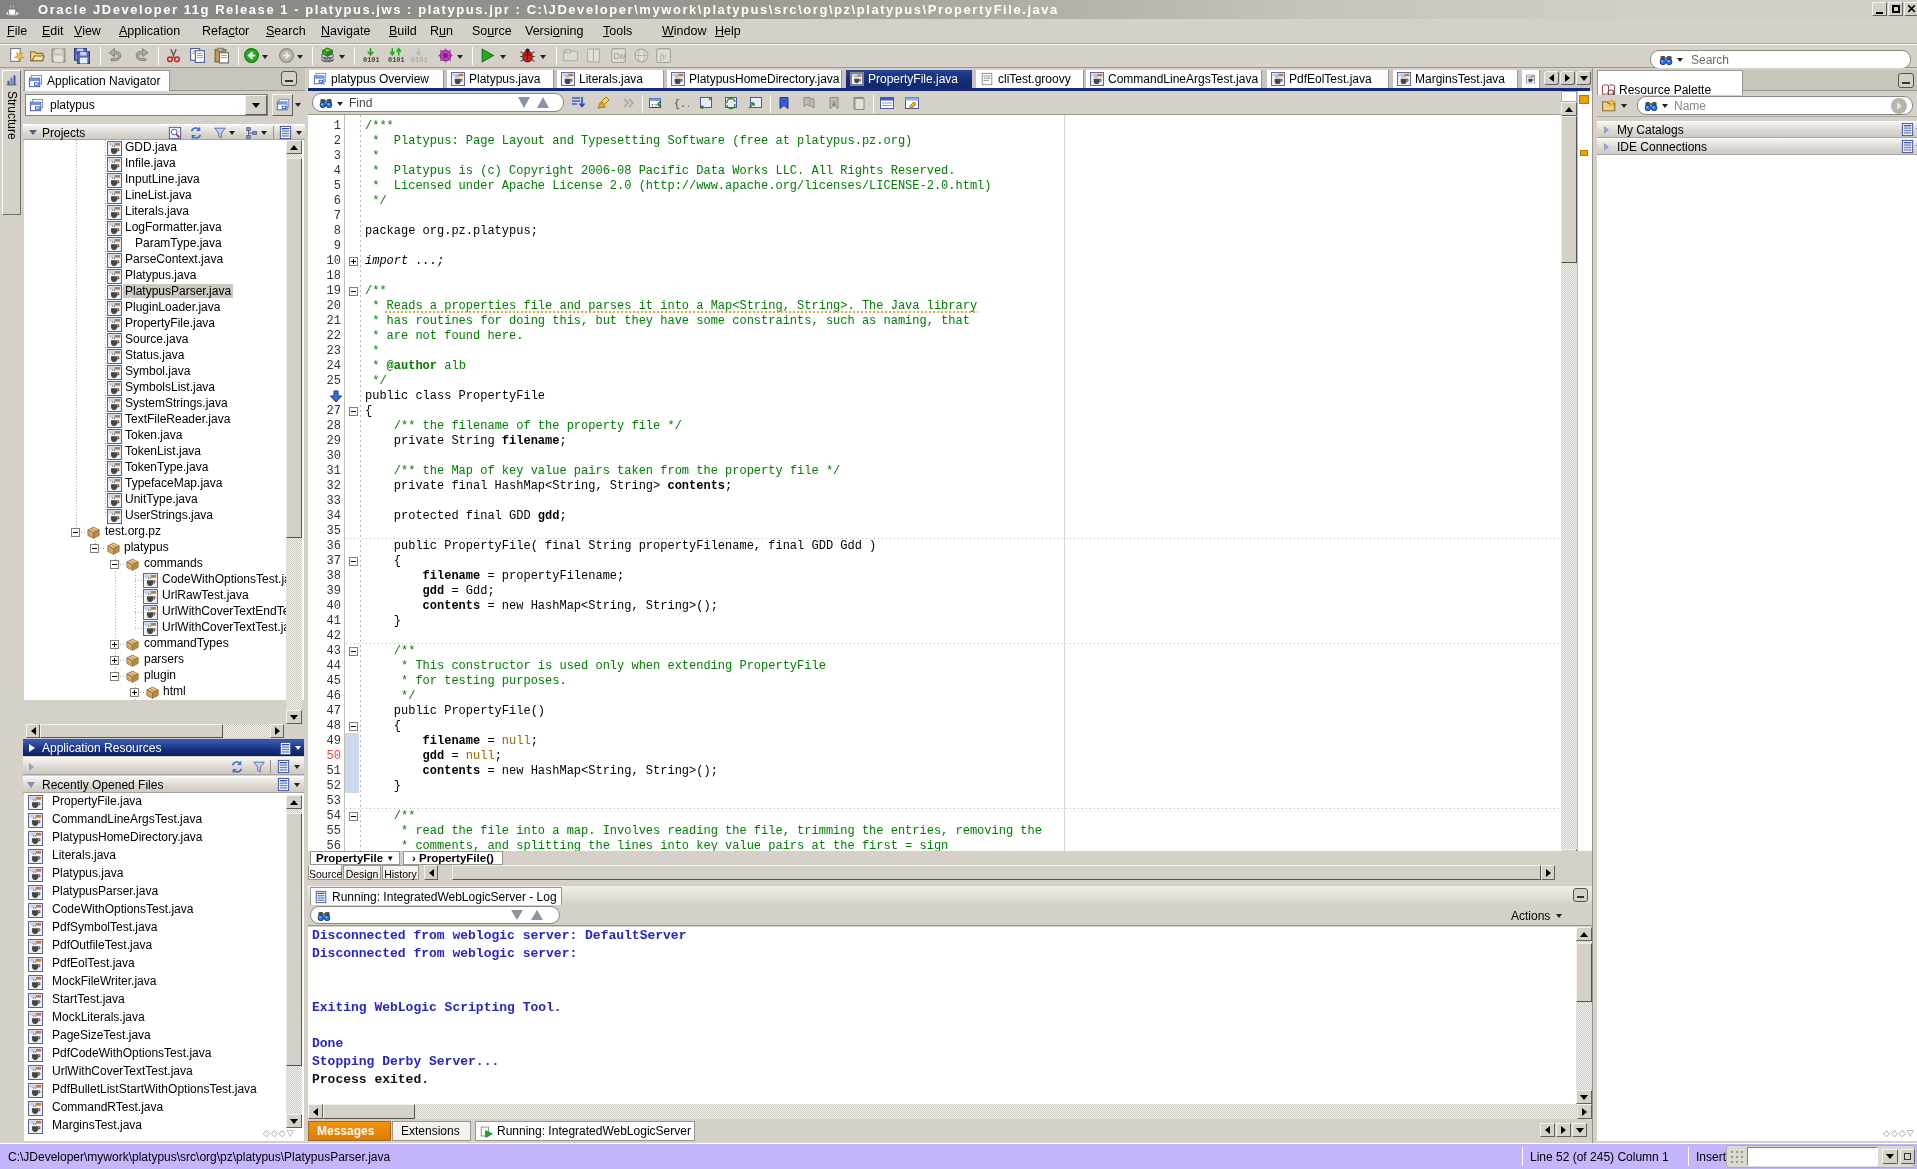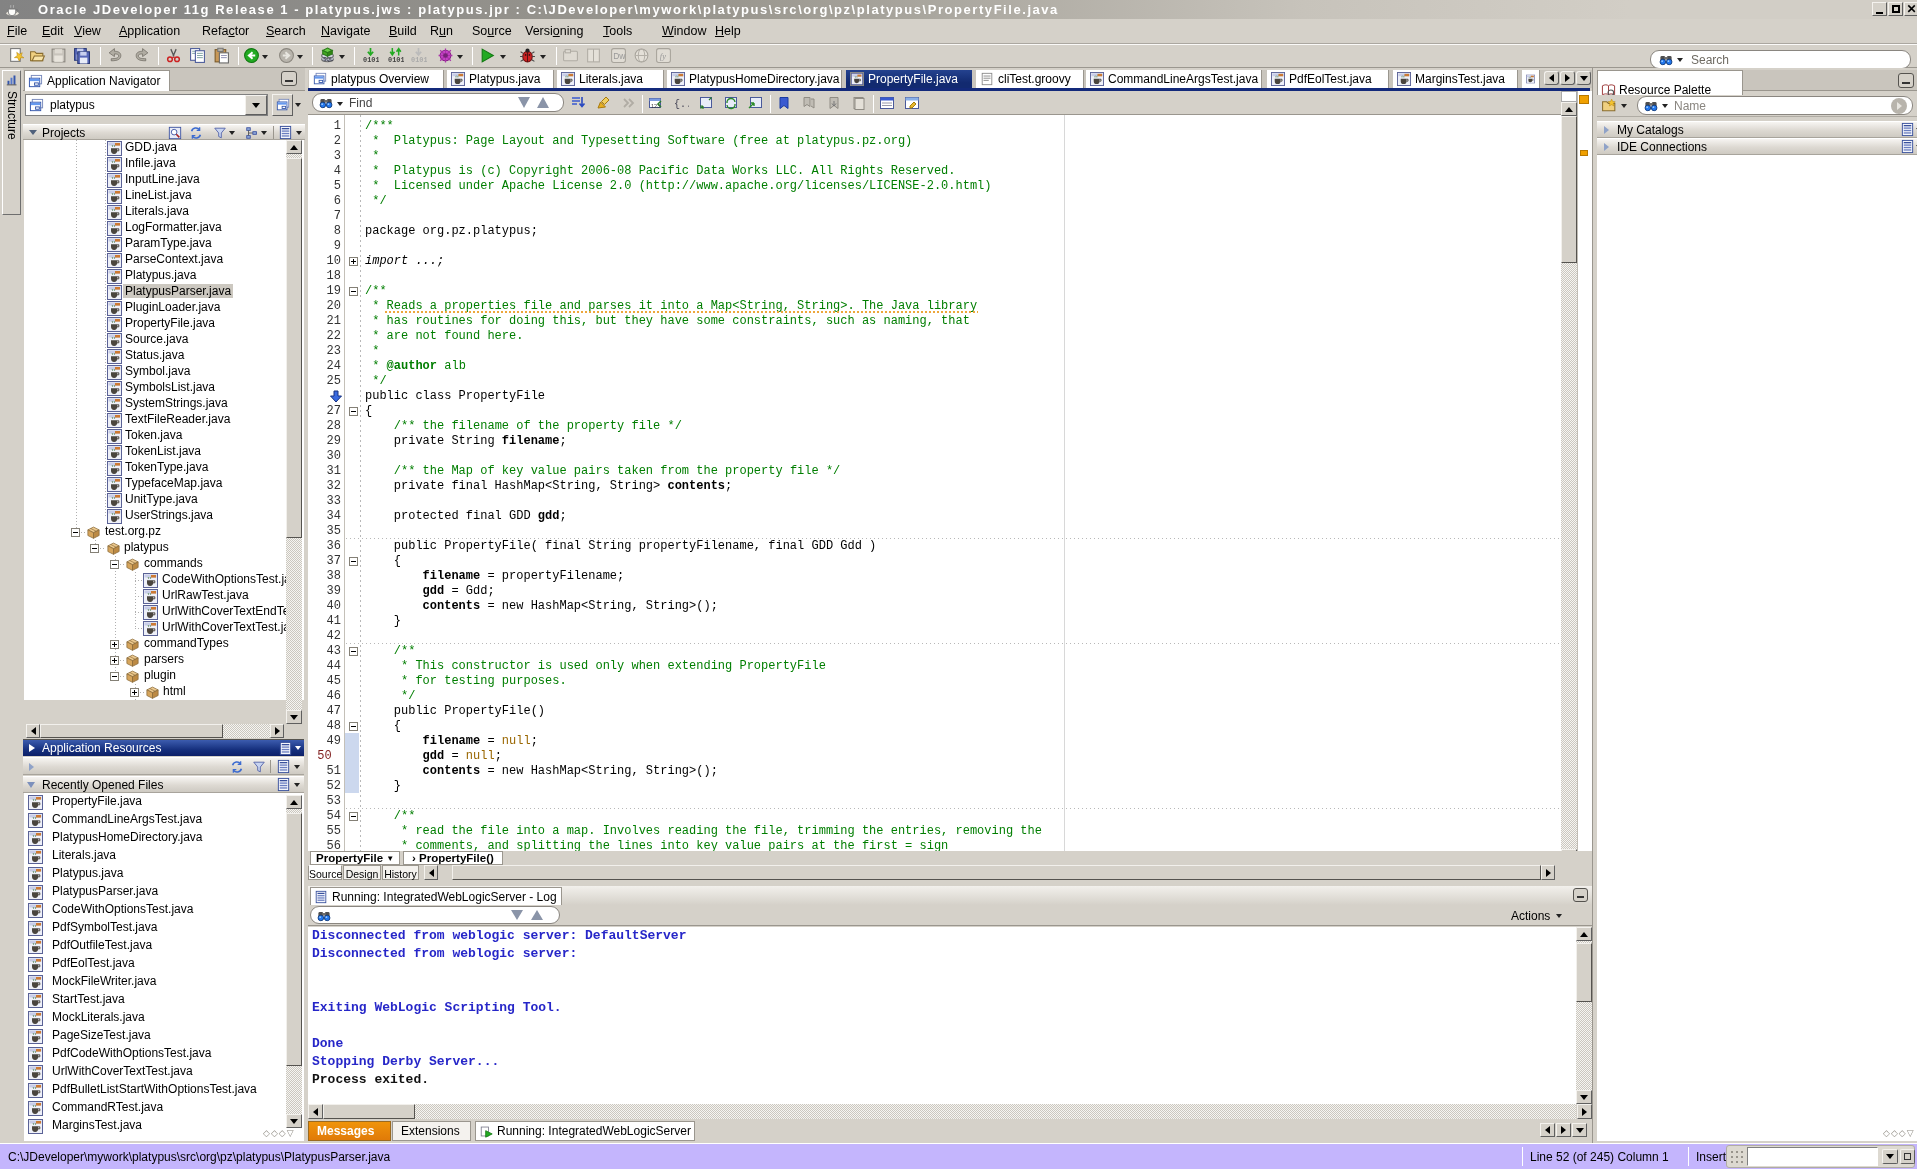--- a/index.html
+++ b/index.html
@@ -342,21 +342,21 @@
         <use href="#sjf"></use>
       </svg>
       <div class="x" style="left:99px;top:64px;padding:0 2px;white-space:nowrap">Literals.java</div>
       <svg class="x" style="left:83px;top:81px" width="15" height="15" viewBox="0 0 15 15">
         <use href="#sjf"></use>
       </svg>
       <div class="x" style="left:99px;top:80px;padding:0 2px;white-space:nowrap">LogFormatter.java</div>
       <svg class="x" style="left:83px;top:97px" width="15" height="15" viewBox="0 0 15 15">
         <use href="#sjf"></use>
       </svg>
-      <div class="x" style="left:99px;top:96px;padding:0 2px;white-space:nowrap">ParamType.java</div>
+      <div class="x" style="left:99px;top:96px;padding:0 12px;white-space:nowrap">ParamType.java</div>
       <svg class="x" style="left:83px;top:113px" width="15" height="15" viewBox="0 0 15 15">
         <use href="#sjf"></use>
       </svg>
       <div class="x" style="left:99px;top:112px;padding:0 2px;white-space:nowrap">ParseContext.java</div>
       <svg class="x" style="left:83px;top:129px" width="15" height="15" viewBox="0 0 15 15">
         <use href="#sjf"></use>
       </svg>
       <div class="x" style="left:99px;top:128px;padding:0 2px;white-space:nowrap">Platypus.java</div>
       <svg class="x" style="left:83px;top:145px" width="15" height="15" viewBox="0 0 15 15">
         <use href="#sjf"></use>
@@ -894,21 +894,21 @@
     <div class="x" style="left:57px;top:573.5px;white-space:pre"><span style="color:#007e00">     */</span></div>
     <div class="x" style="left:0;top:588.5px;width:33px;text-align:right;color:#333">47</div>
     <div class="x" style="left:57px;top:588.5px;white-space:pre">    public PropertyFile()</div>
     <div class="x" style="left:0;top:603.5px;width:33px;text-align:right;color:#333">48</div>
     <div class="x" style="left:41px;top:606.5px;width:9px;height:9px;border:1px solid #848076;background:#fff">
       <div class="x" style="left:1px;top:3px;width:5px;height:1px;background:#000"></div>
     </div>
     <div class="x" style="left:57px;top:603.5px;white-space:pre">    {</div>
     <div class="x" style="left:0;top:618.5px;width:33px;text-align:right;color:#333">49</div>
     <div class="x" style="left:57px;top:618.5px;white-space:pre">        <b>filename</b> = <span style="color:#996600">null</span>;</div>
-    <div class="x" style="left:0;top:633.5px;width:33px;text-align:center;color:#7f1d1d">50</div>
+    <div class="x" style="left:0;top:633.5px;width:33px;text-align:right;color:#ef4444">50</div>
     <div class="x" style="left:57px;top:633.5px;white-space:pre">        <b>gdd</b> = <span style="color:#996600">null</span>;</div>
     <div class="x" style="left:0;top:648.5px;width:33px;text-align:right;color:#333">51</div>
     <div class="x" style="left:57px;top:648.5px;white-space:pre">        <b>contents</b> = new HashMap&lt;String, String&gt;();</div>
     <div class="x" style="left:0;top:663.5px;width:33px;text-align:right;color:#333">52</div>
     <div class="x" style="left:57px;top:663.5px;white-space:pre">    }</div>
     <div class="x" style="left:0;top:678.5px;width:33px;text-align:right;color:#333">53</div>
     <div class="x" style="left:57px;top:678.5px;white-space:pre"></div>
     <div class="x" style="left:0;top:693.5px;width:33px;text-align:right;color:#333">54</div>
     <div class="x" style="left:41px;top:696.5px;width:9px;height:9px;border:1px solid #848076;background:#fff">
       <div class="x" style="left:1px;top:3px;width:5px;height:1px;background:#000"></div>

